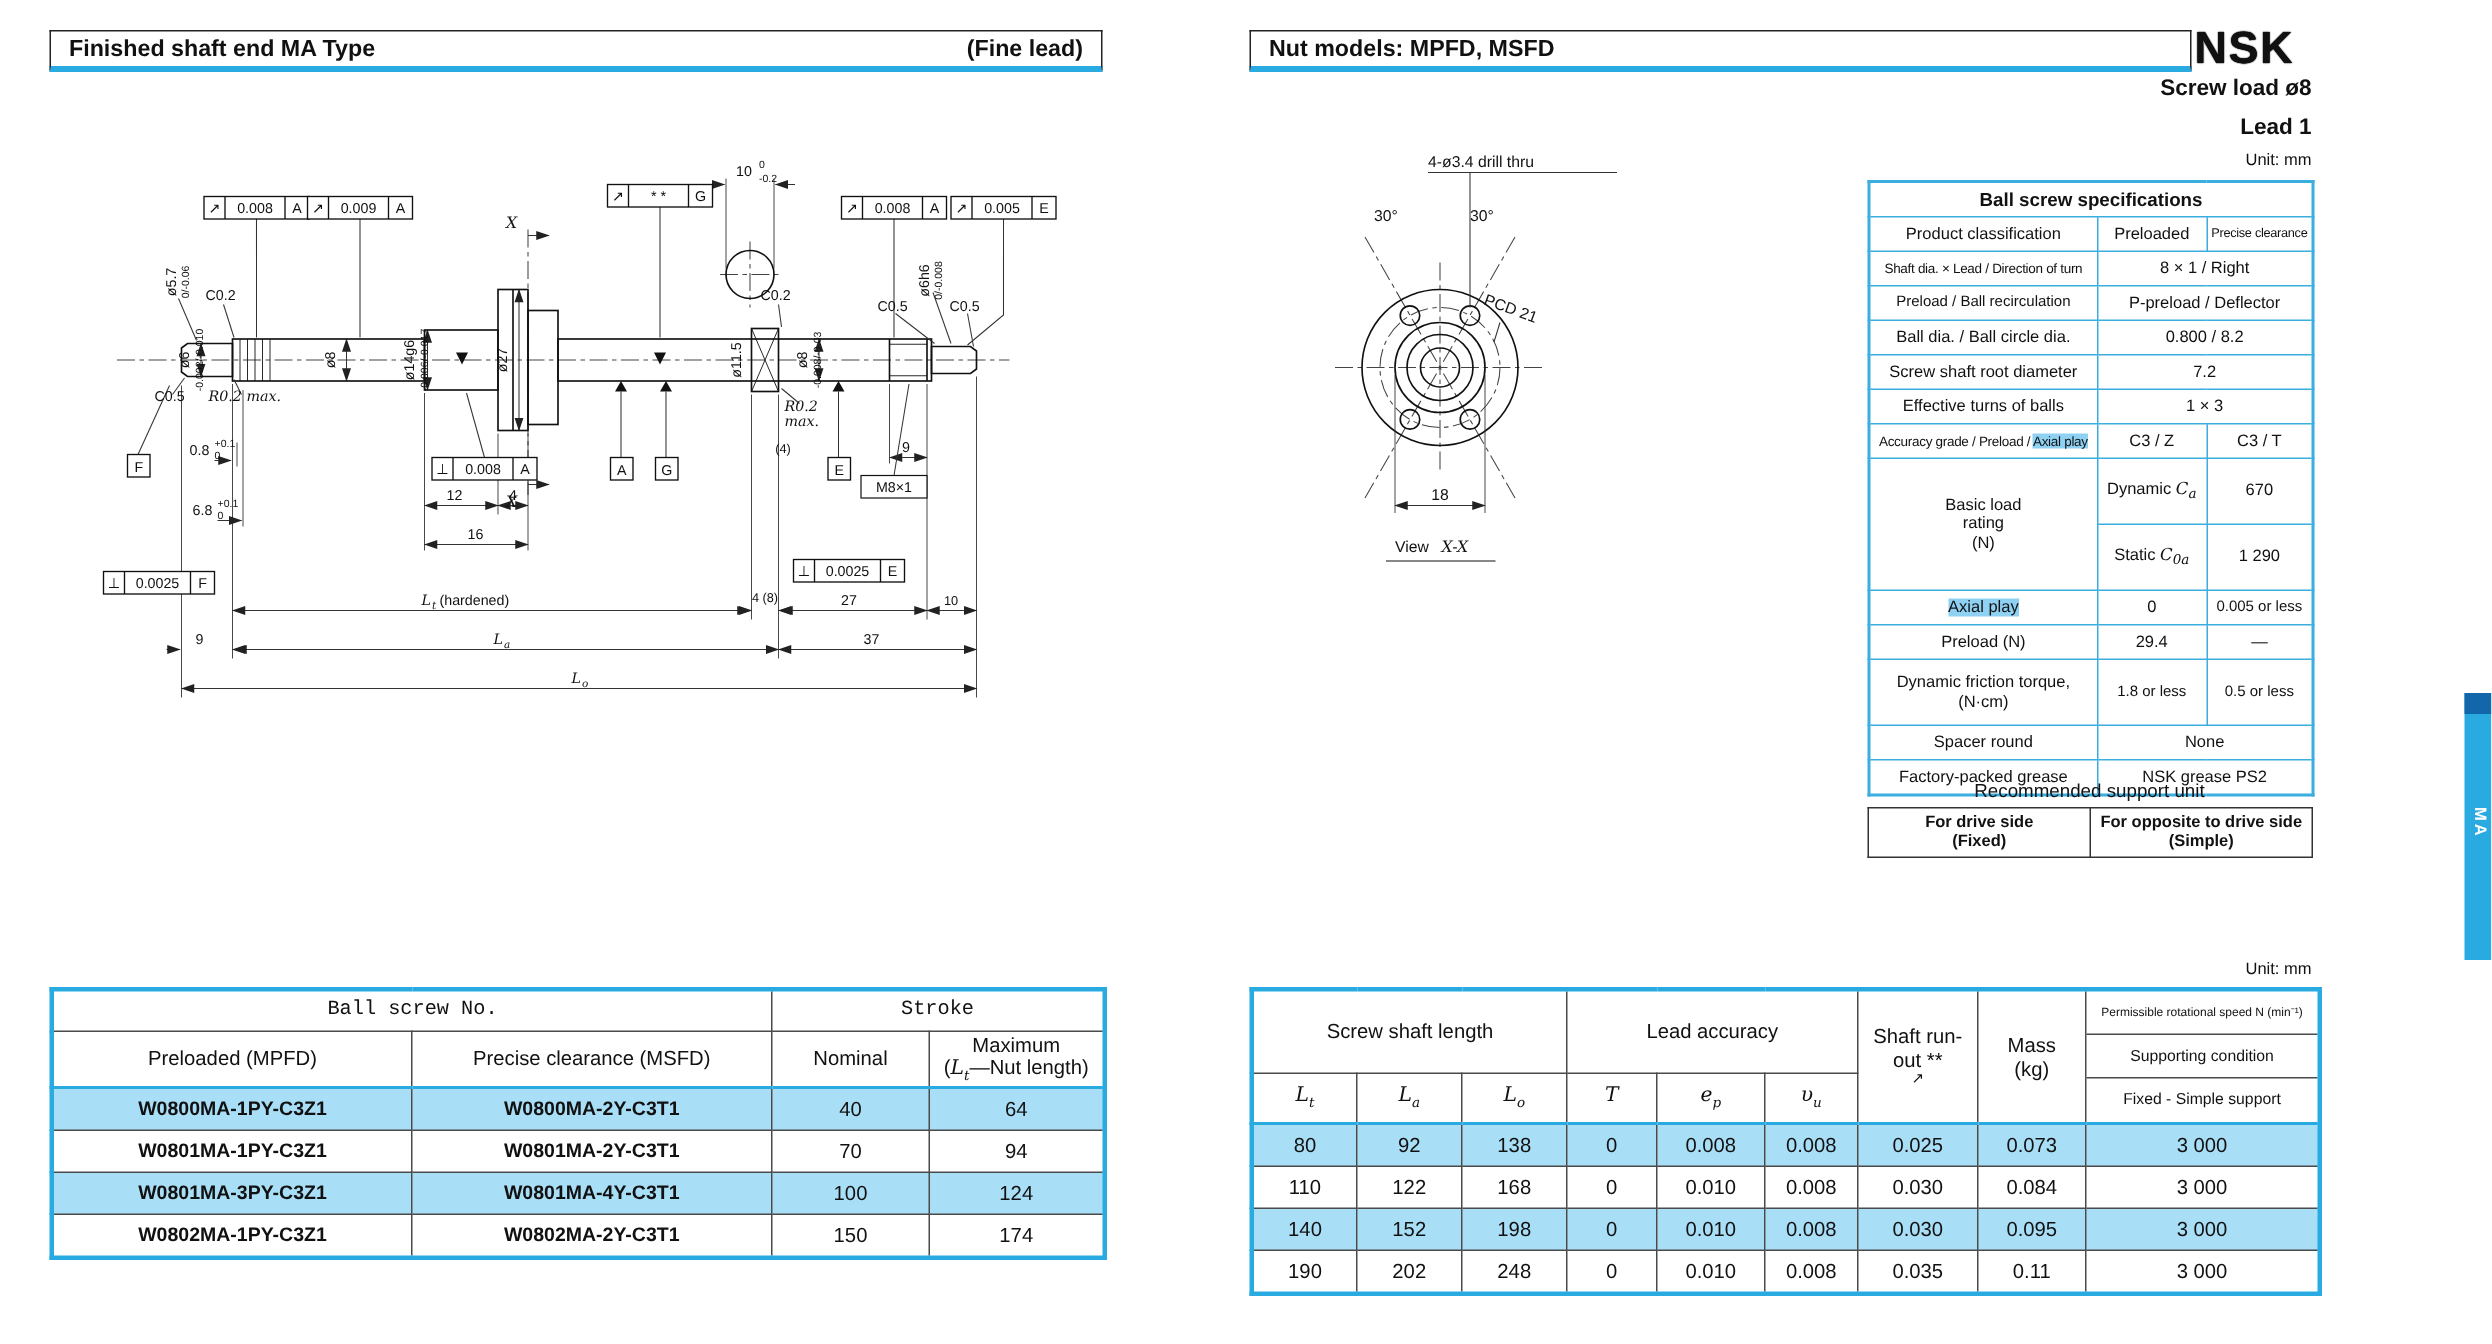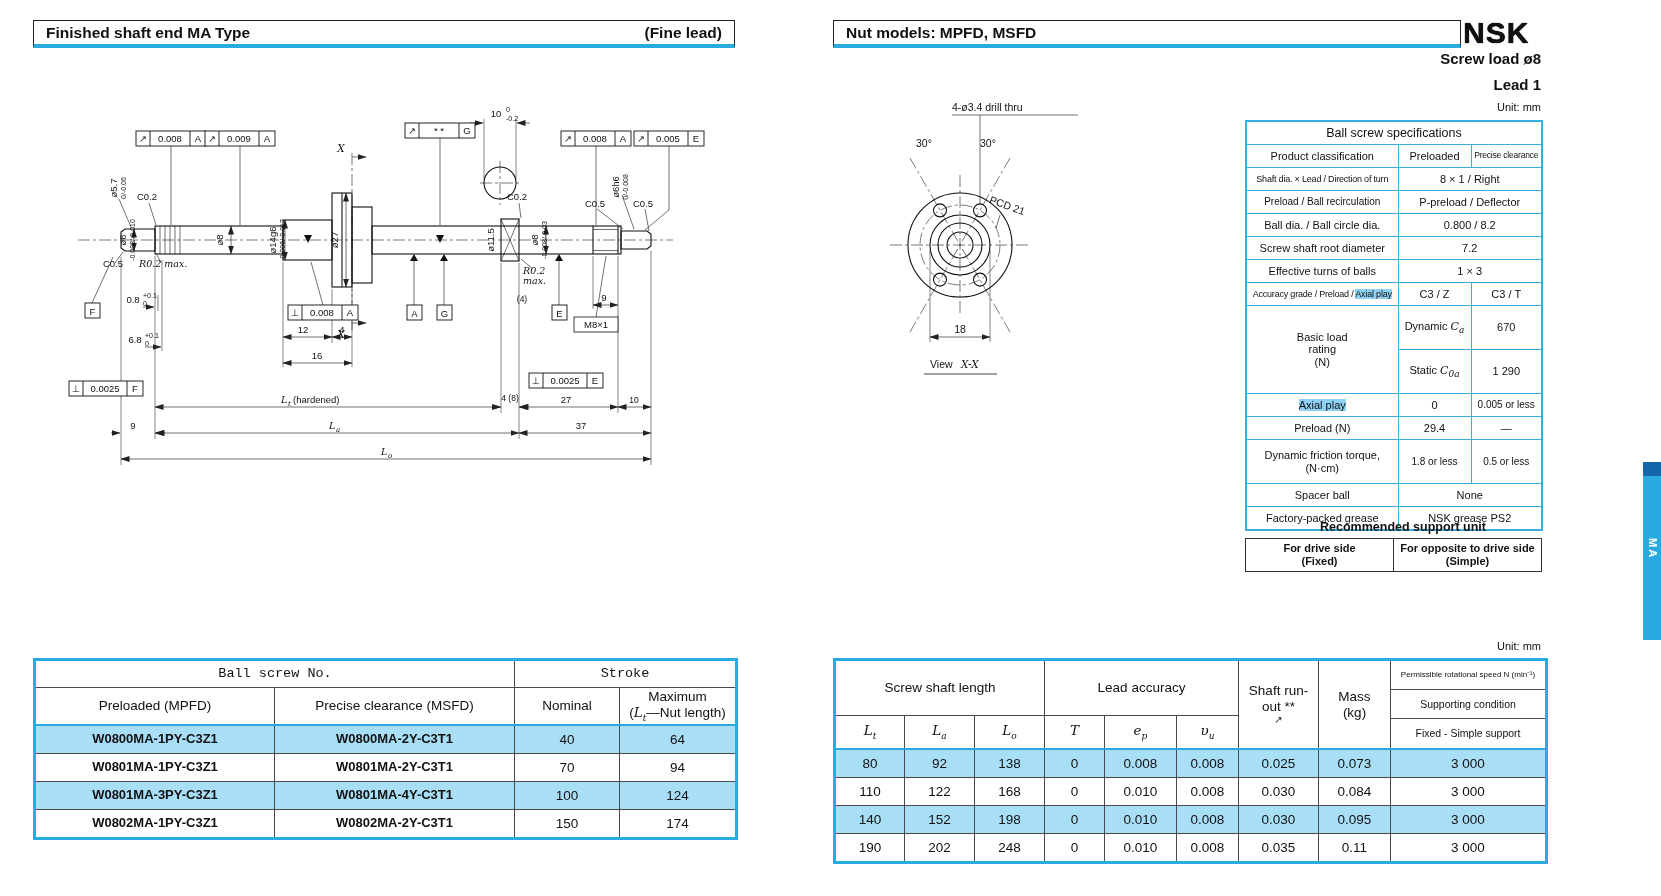--- a/index.html
+++ b/index.html
@@ -24,29 +24,29 @@
   
   .mathv{font-family:"DejaVu Serif",serif;font-style:italic;}
   .mathv sub, sub.mathsub{font-family:"DejaVu Serif",serif;font-style:italic;font-size:9px;}
 
   
   #spec-wrap{position:absolute;left:1245px;top:120px;width:296px;}
   #spec-table{border-collapse:collapse;width:296px;border:2px solid #3aaede;table-layout:fixed;}
   #spec-table td{border:1px solid #3aaede;font-size:11px;text-align:center;
                  padding:1px 2px;height:20px;line-height:1.15;overflow:hidden;}
   #spec-table tr.tall td{height:41px;}
-  #spec-table td.title{font-weight:normal;font-size:12.5px;}
+  #spec-table td.title{font-weight:bold;font-size:12.5px;}
   .f9{font-size:9px !important;letter-spacing:-0.2px;}
   .f85{font-size:8.5px !important;letter-spacing:-0.2px;}
   .f10{font-size:10px !important;}
   .hl-text{background:#8ed1f3;}
 
   
   #support-title{position:absolute;left:1245px;top:520px;width:296px;text-align:center;
-                 font-weight:bold;font-size:12.5px;padding-left:10px;}
+                 font-weight:normal;font-size:12.5px;}
   #support-wrap{position:absolute;left:1245px;top:538px;width:296px;}
   #support-table{border-collapse:collapse;width:296px;table-layout:fixed;}
   #support-table th,#support-table td{border:1px solid #333;font-size:11px;text-align:center;
                  padding:1px 2px;line-height:1.2;}
   #support-table th{font-weight:bold;height:30px;}
   #support-table td{height:20px;}
   #support-table td.nob{border:none;}
 
   
   .bt{border-collapse:collapse;background:#fff;border:3px solid #29abe2;table-layout:fixed;}
@@ -489,21 +489,21 @@
       </tr>
       <tr class="tall">
         <td>
           <div>Dynamic friction torque,</div>
           <div>(N·cm)</div>
         </td>
         <td class="f10">1.8 or less</td>
         <td class="f10">0.5 or less</td>
       </tr>
       <tr>
-        <td>Spacer ball</td>
+        <td>Spacer round</td>
         <td colspan="2">None</td>
       </tr>
       <tr>
         <td>Factory-packed grease</td>
         <td colspan="2">NSK grease PS2</td>
       </tr>
     </tbody>
       </table>
   </div>
 

